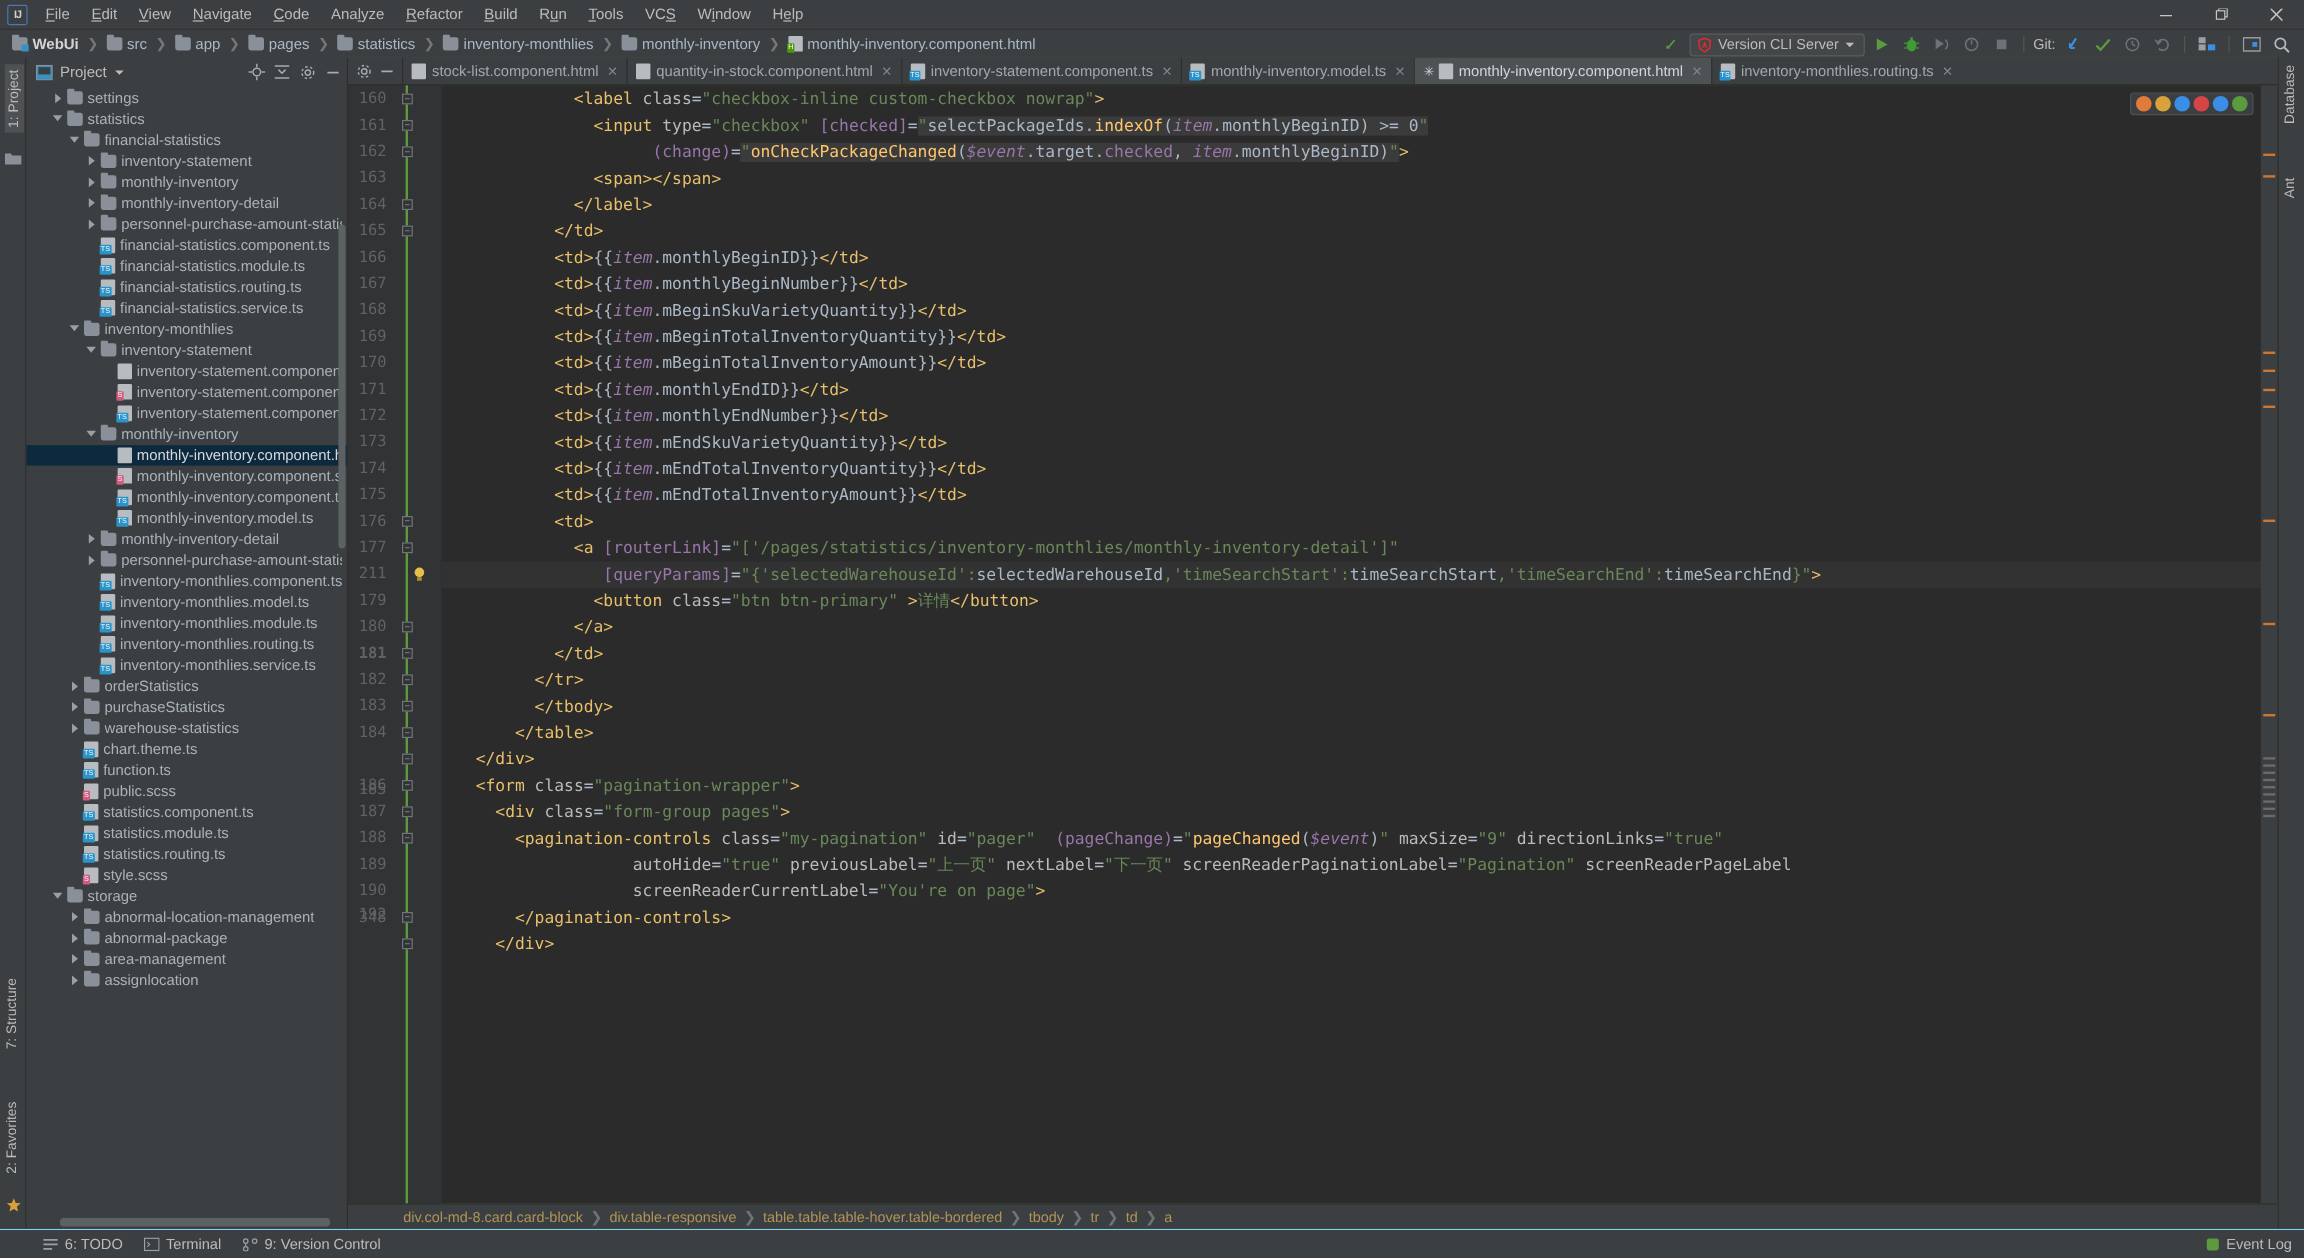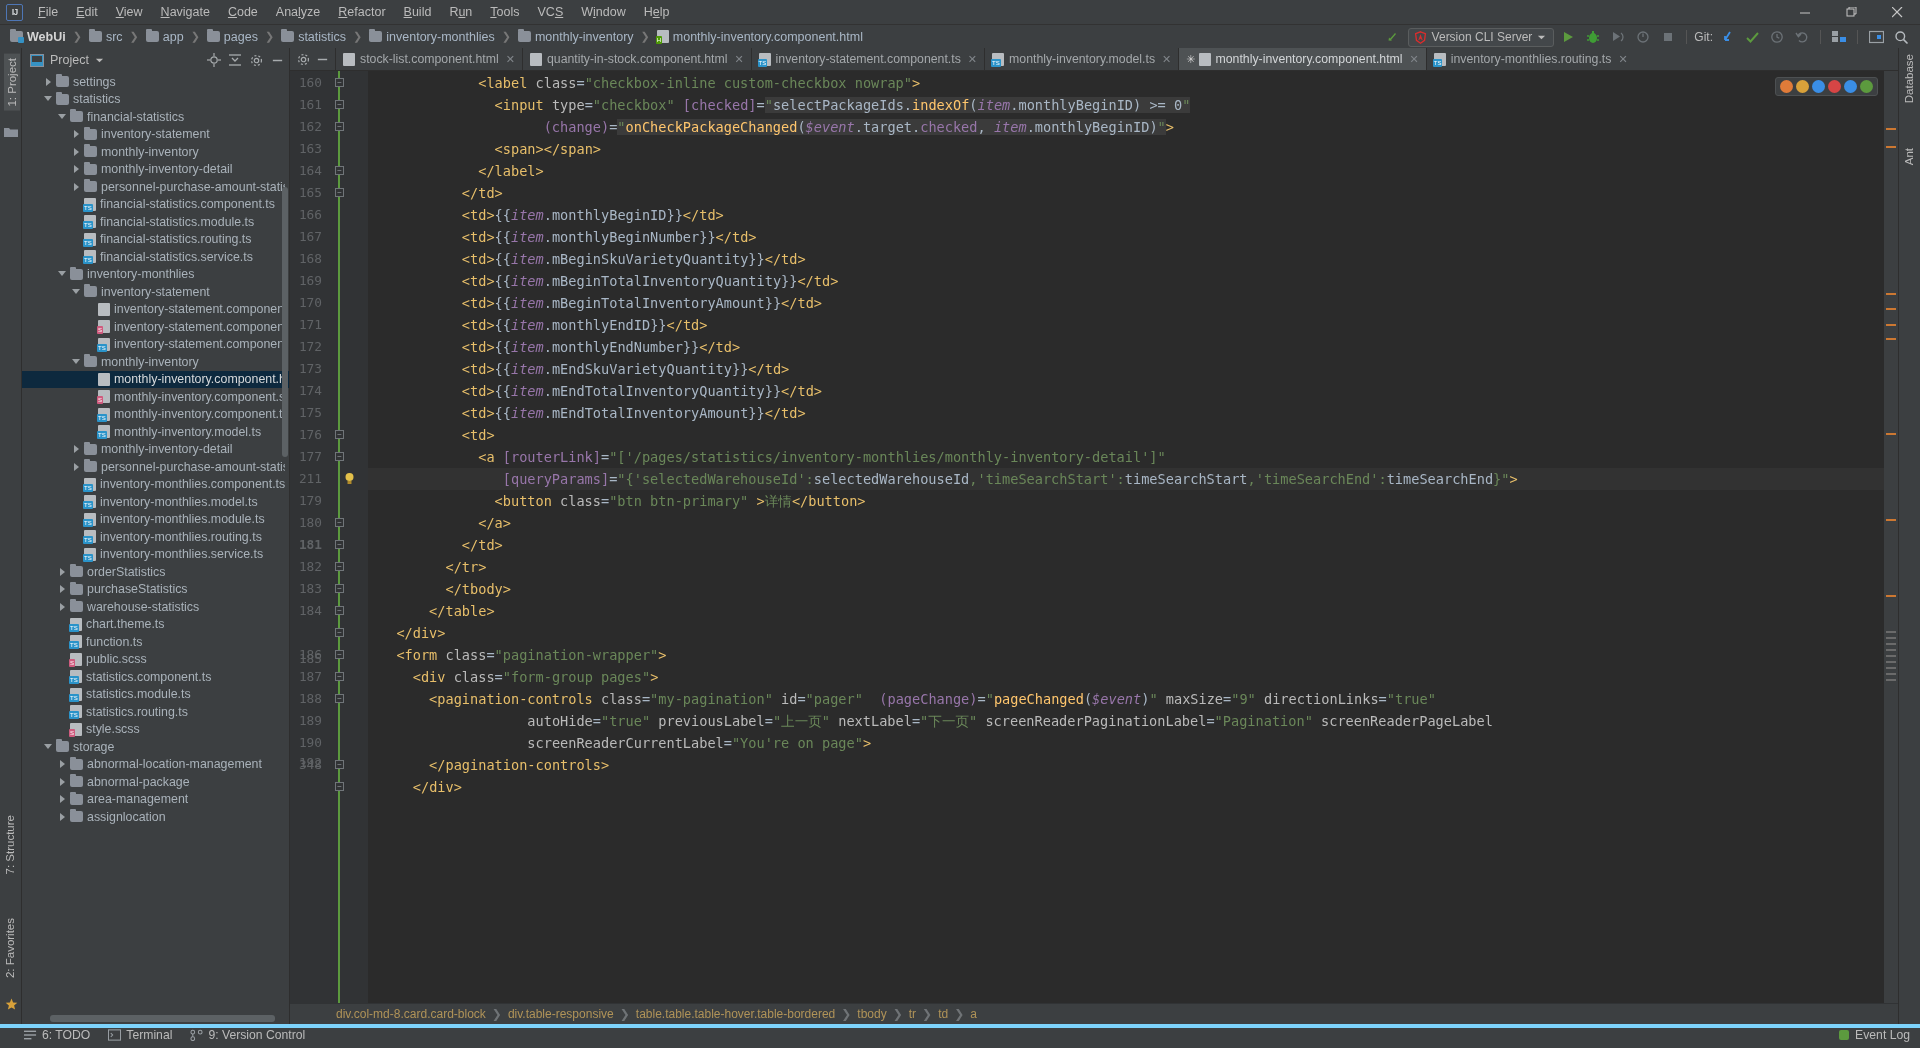--- a/index.html
+++ b/index.html
@@ -105,22 +105,22 @@
   .breadbar{ height:21px; background:#3c3f41; display:flex; align-items:center; padding-left:46px; gap:6px;
              font-size:12px; color:#a08c5a; border-top:1px solid #313335; }
   .breadbar .sep{ color:#6f7376; }
   .breadbar .bc{ color:#b09358; }
 
   
   .rightrail{ width:22px; flex:0 0 22px; background:#3c3f41; border-left:1px solid #2e2e2e; position:relative; }
   .rightrail .vtab{ left:4px; }
 
   
-  .bottomstrip{ height:24px; background:#3c3f41; display:flex; align-items:flex-start; padding-left:24px; gap:18px;
-                border-top:4px solid #7dd3fc; font-size:12.2px; color:#bbbbbb; }
+  .bottomstrip{ height:24px; background:#3c3f41; display:flex; align-items:center; padding-left:36px; gap:18px;
+                border-top:1px solid #7dd3fc; font-size:12.2px; color:#bbbbbb; }
   .bstrip-item{ display:flex; align-items:center; gap:5px; }
   .bstrip-right{ margin-left:auto; display:flex; align-items:center; gap:6px; padding-right:10px; }
   .evt{ display:flex; align-items:center; gap:5px; }
 
   svg{ display:block; }
 </style>
 </head>
 <body>
 
 <div class="titlebar">

